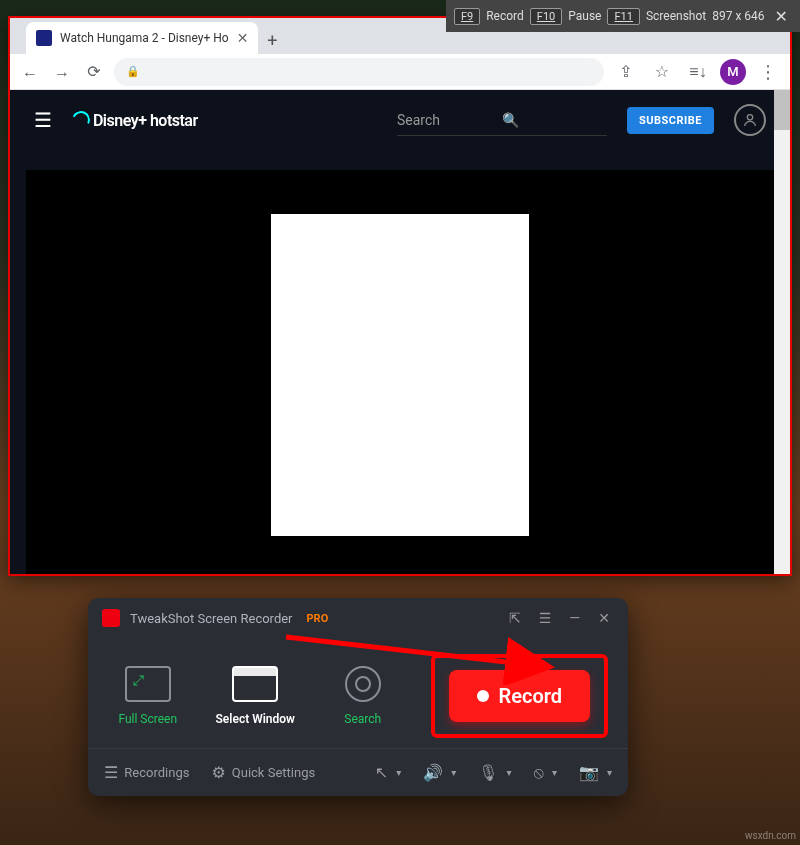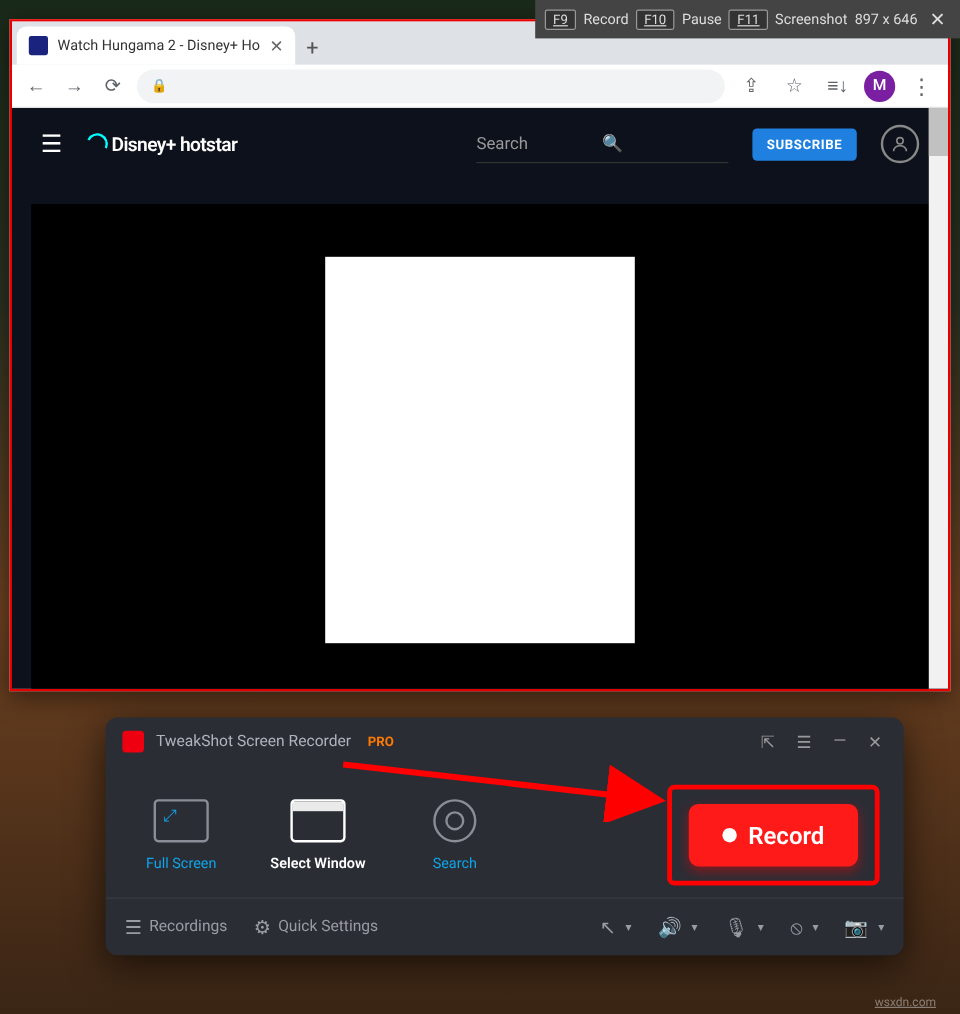--- a/index.html
+++ b/index.html
@@ -5,21 +5,21 @@
   * { margin: 0; padding: 0; box-sizing: border-box; font-family: -apple-system, BlinkMacSystemFont, "Segoe UI", Roboto, Arial, sans-serif; }
   body { width: 800px; height: 845px; background: linear-gradient(to bottom, #1a2a1a 0%, #2a3020 30%, #6b4020 60%, #3a2515 100%); position: relative; overflow: hidden; }
 
   
   .overlay-bar { position: absolute; top: 0; right: 0; height: 32px; background: #444; display: flex; align-items: center; gap: 6px; padding: 0 8px; color: #ddd; font-size: 12px; z-index: 10; }
   .keybox { border: 1px solid #999; padding: 1px 6px; border-radius: 2px; font-size: 11px; background: #333; text-decoration: underline; }
   .overlay-close { font-size: 16px; cursor: pointer; padding: 0 4px; }
 
   
   .browser { position: absolute; top: 16px; left: 8px; width: 784px; height: 560px; background: #fff; border: 2px solid #e60000; box-shadow: 0 4px 20px rgba(0,0,0,0.5); display: flex; flex-direction: column; }
-  .tabbar { height: 36px; background: #dee1e6; display: flex; align-items: flex-end; padding-left: 4px; }
+  .tabbar { height: 36px; background: #dee1e6; display: flex; align-items: flex-end; padding-left: 16px; }
   .tab { background: #fff; height: 32px; border-radius: 8px 8px 0 0; display: flex; align-items: center; padding: 0 10px; gap: 8px; font-size: 12px; color: #333; min-width: 200px; }
   .tab .favicon { width: 16px; height: 16px; background: #1a237e; border-radius: 2px; }
   .tab .tabclose { color: #666; font-size: 14px; }
   .newtab { width: 28px; height: 28px; display: flex; align-items: center; justify-content: center; color: #555; font-size: 18px; }
   .addrbar { height: 36px; background: #fff; display: flex; align-items: center; padding: 0 8px; gap: 8px; border-bottom: 1px solid #e0e0e0; }
   .navbtn { width: 24px; height: 24px; display: flex; align-items: center; justify-content: center; color: #5f6368; font-size: 16px; }
   .urlbox { flex: 1; height: 28px; background: #f1f3f4; border-radius: 14px; display: flex; align-items: center; padding: 0 12px; gap: 8px; color: #5f6368; font-size: 13px; }
   .urlbox .lock { font-size: 11px; }
   .iconbtn { width: 28px; height: 28px; display: flex; align-items: center; justify-content: center; color: #5f6368; font-size: 16px; }
   .avatar { width: 26px; height: 26px; border-radius: 50%; background: #7b1fa2; color: #fff; display: flex; align-items: center; justify-content: center; font-size: 13px; font-weight: 500; }
@@ -35,49 +35,49 @@
   .hs-logo-text { color: #fff; font-size: 16px; font-weight: 600; letter-spacing: -0.5px; }
   .hs-logo-arc { width: 18px; height: 18px; border: 2px solid #0ff; border-radius: 50%; border-left-color: transparent; border-bottom-color: transparent; margin-right: -2px; transform: rotate(-20deg); }
   .hs-search { flex: 0 0 210px; margin-left: auto; height: 32px; border-bottom: 1px solid #333; display: flex; align-items: center; color: #999; font-size: 14px; }
   .hs-search span { flex: 1; }
   .subscribe { background: #1f80e0; color: #fff; font-size: 11px; font-weight: 700; padding: 7px 12px; border-radius: 4px; letter-spacing: 0.5px; }
   .profile-circle { width: 32px; height: 32px; border: 2px solid #888; border-radius: 50%; display: flex; align-items: center; justify-content: center; color: #888; }
   .video-area { margin: 20px 16px; background: #000; height: 410px; position: relative; display: flex; align-items: center; justify-content: center; }
   .video-poster { width: 258px; height: 322px; background: #fff; }
 
   
-  .recorder { position: absolute; left: 88px; top: 598px; width: 665px; background: #2b2d35; border-radius: 10px; box-shadow: 0 8px 30px rgba(0,0,0,0.6); color: #b0b3bb; }
+  .recorder { position: absolute; left: 88px; top: 598px; width: 540px; background: #2b2d35; border-radius: 10px; box-shadow: 0 8px 30px rgba(0,0,0,0.6); color: #b0b3bb; }
   .rec-title { height: 40px; display: flex; align-items: center; padding: 0 14px; gap: 10px; font-size: 13px; }
   .rec-icon { width: 18px; height: 18px; background: #e01; border-radius: 3px; }
   .pro { color: #ff7a00; font-weight: 700; font-size: 11px; margin-left: 4px; }
   .rec-title .spacer { flex: 1; }
   .winbtn { color: #999; font-size: 14px; padding: 0 4px; cursor: pointer; }
   .rec-modes { display: flex; align-items: center; padding: 16px 20px 10px 20px; gap: 28px; position: relative; }
-  .mode { display: flex; flex-direction: column; align-items: center; gap: 10px; font-size: 12px; color: #0ea5e9; width: 86px; }
+  .mode { display: flex; flex-direction: column; align-items: center; gap: 10px; font-size: 12px; color: #22c55e; width: 86px; }
   .mode.active { color: #fff; font-weight: 600; }
   .mode-icon { width: 46px; height: 36px; border: 2px solid #8a8d95; border-radius: 4px; position: relative; }
   .mode.active .mode-icon { border-color: #fff; }
   .mode-icon.fullscreen::after { content: "⤢"; position: absolute; left: 6px; top: 4px; font-size: 14px; }
   .mode-icon.region { border-style: dashed; }
   .mode-icon.window::before { content: ""; position: absolute; top: 0; left: 0; right: 0; height: 8px; background: currentColor; opacity: 0.9; }
   .mode-icon.webcam { border-radius: 50%; width: 36px; height: 36px; }
   .mode-icon.webcam::after { content: ""; position: absolute; inset: 8px; border: 2px solid #8a8d95; border-radius: 50%; }
   .record-box { border: 4px solid #ff0000; border-radius: 6px; padding: 12px 14px; margin-left: auto; }
   .record-btn { background: #ff1a1a; color: #fff; font-size: 20px; font-weight: 600; padding: 14px 28px; border-radius: 8px; display: flex; align-items: center; gap: 10px; box-shadow: 0 4px 10px rgba(255,0,0,0.4); }
   .record-dot { width: 12px; height: 12px; background: #fff; border-radius: 50%; }
   .rec-bottom { height: 48px; border-top: 1px solid #3a3c44; display: flex; align-items: center; padding: 0 16px; gap: 22px; font-size: 13px; color: #9a9ca4; }
   .rec-bottom .grp { display: flex; align-items: center; gap: 6px; }
   .bicon { font-size: 16px; }
   .rec-bottom .spacer2 { flex: 1; }
   .dd { font-size: 10px; margin-left: 2px; }
 
   
   .arrow { position: absolute; pointer-events: none; }
 
-  .watermark { position: absolute; right: 20px; bottom: 4px; font-size: 10px; color: rgba(255,255,255,0.4); text-decoration: underline; }
+  .watermark { position: absolute; right: 4px; bottom: 4px; font-size: 10px; color: rgba(255,255,255,0.4); }
 </style>
 </head>
 <body>
 
 <div class="overlay-bar">
   <span class="keybox">F9</span>
   <span>Record</span>
   <span class="keybox">F10</span>
   <span>Pause</span>
   <span class="keybox">F11</span>

